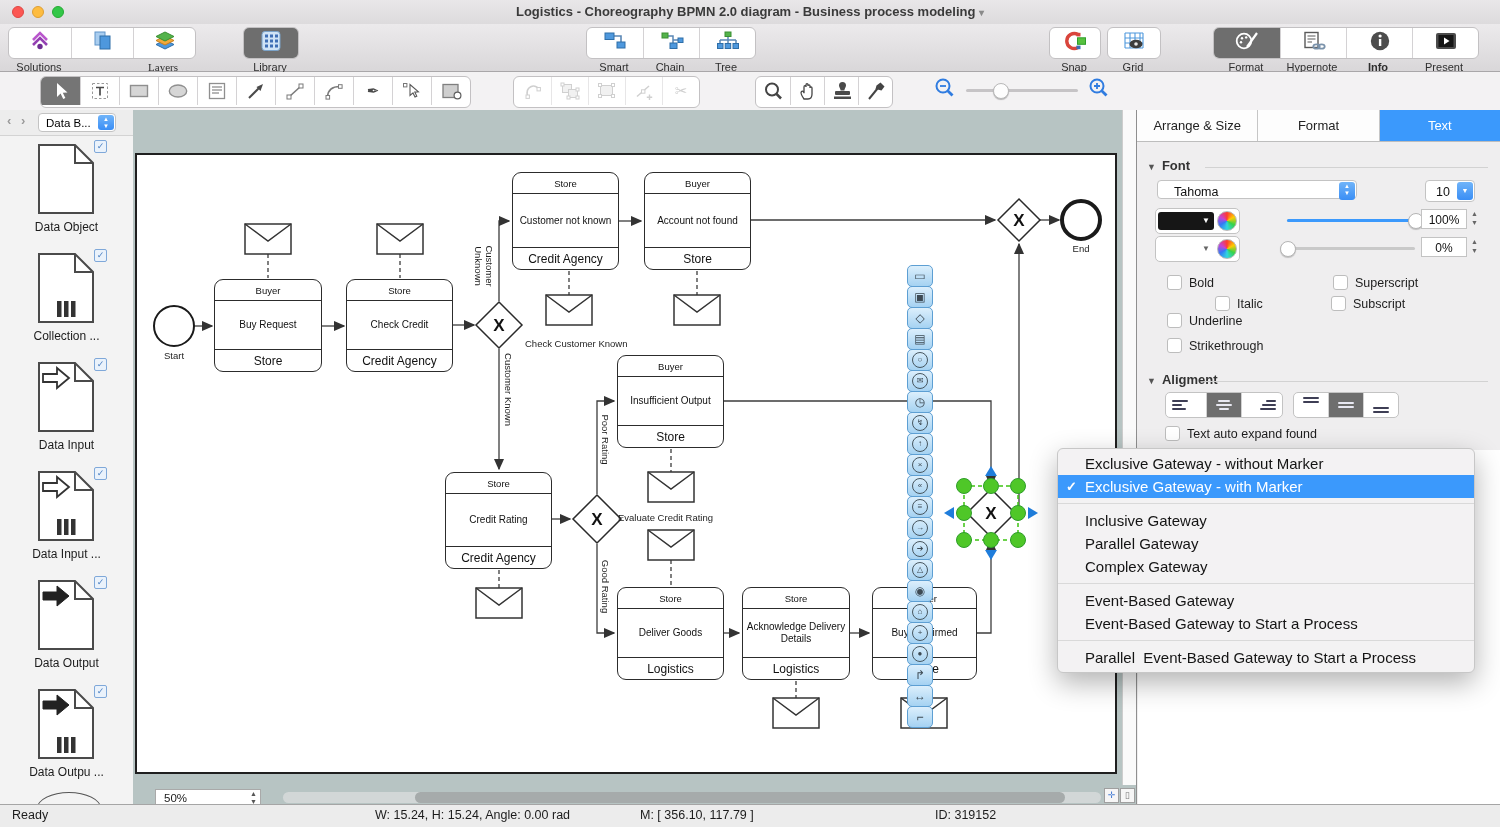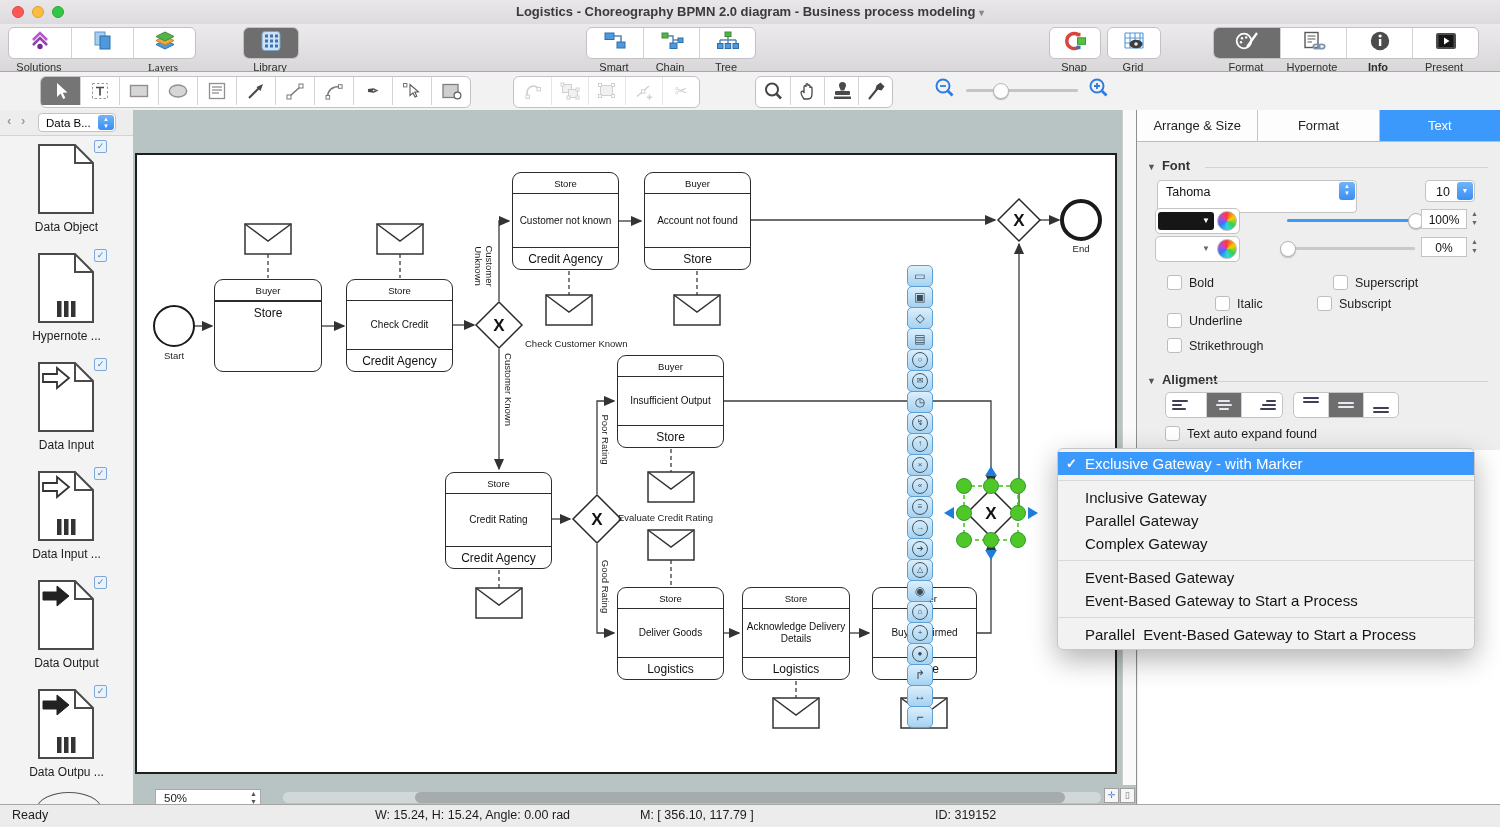--- a/index.html
+++ b/index.html
@@ -453,21 +453,21 @@
         <svg width="64" height="74" style="position:absolute;left:34px;top:2px">
           <path d="M5 3 H41 L59 21 V71 H5 Z" fill="#fff" stroke="#4a4a4a" stroke-width="2"></path>
           <path d="M41 3 V21 H59" fill="none" stroke="#4a4a4a" stroke-width="2"></path>
           <g fill="#333">
             <rect x="23" y="50" width="4.5" height="16"></rect>
             <rect x="30" y="50" width="4.5" height="16"></rect>
             <rect x="37" y="50" width="4.5" height="16"></rect>
           </g>
         </svg>
         <div class="minicheck">✓</div>
-        <div class="lab">Hypernote ...</div>
+        <div class="lab">Collection ...</div>
       </div>
       <div class="stencil" style="top: 248px;">
         <svg width="64" height="74" style="position:absolute;left:34px;top:2px">
           <path d="M5 3 H41 L59 21 V71 H5 Z" fill="#fff" stroke="#4a4a4a" stroke-width="2"></path>
           <path d="M41 3 V21 H59" fill="none" stroke="#4a4a4a" stroke-width="2"></path>
           <polygon points="9,14 23,14 23,8 35,18 23,28 23,22 9,22" fill="#fff" stroke="#333" stroke-width="1.8"></polygon>
         </svg>
         <div class="minicheck">✓</div>
         <div class="lab">Data Input</div>
       </div>
@@ -604,20 +604,21 @@
           <polygon points="854,311 860,321 848,321" transform="rotate(0 854 317)" fill="#1f7ddb"></polygon>
           <polygon points="895,352 901,362 889,362" transform="rotate(90 895 358)" fill="#1f7ddb"></polygon>
           <polygon points="854,393 860,403 848,403" transform="rotate(180 854 399)" fill="#1f7ddb"></polygon>
           <polygon points="813,352 819,362 807,362" transform="rotate(270 813 358)" fill="#1f7ddb"></polygon>
         </g>
         <polygon points="882,44 903,65 882,86 861,65" fill="#fff" stroke="#2a2a2a" stroke-width="1.5"></polygon>
         <text x="882" y="71" text-anchor="middle" font-size="17" font-weight="bold" fill="#111">X</text>
       </svg>
       <div class="task" style="left: 77px; top: 124px; width: 108px; height: 93px;">
         <div class="b">Buyer</div>
+        <div class="m">Buy Request</div>
         <div class="f">Store</div>
       </div>
       <div class="task" style="left: 209px; top: 124px; width: 107px; height: 93px;">
         <div class="b">Store</div>
         <div class="m">Check Credit</div>
         <div class="f">Credit Agency</div>
       </div>
       <div class="task" style="left: 375px; top: 17px; width: 107px; height: 98px;">
         <div class="b">Store</div>
         <div class="m">Customer not known</div>
@@ -744,21 +745,21 @@
 
 <div id="rightpanel">
   <div id="rp-tabs">
       <div class="rp-tab">Arrange &amp; Size</div>
       <div class="rp-tab">Format</div>
       <div class="rp-tab active">Text</div>
     </div>
   <div id="rp-body">
       <div class="sect" style="left: 10px; top: 48px;"><span class="tri">▼</span><span>Font</span></div>
       <div class="rule" style="left: 68px; top: 57px; right: 12px;"></div>
-      <div class="select" style="left: 20px; top: 70px; width: 200px; height: 33px; line-height: 22px; padding-left: 8px;"><span>Tahoma</span><span class="bluestep" style="height: 18px;">▲<br>▼</span></div>
+      <div class="select" style="left: 20px; top: 70px; width: 200px; height: 19px; line-height: 22px; padding-left: 16px;"><span>Tahoma</span><span class="bluestep" style="height: 18px;">▲<br>▼</span></div>
       <div class="select" style="left: 288px; top: 70px; width: 50px; height: 22px; line-height: 22px; padding-left: 10px;"><span>10</span><span class="bluestep" style="height: 18px; line-height: 16px; font-size: 7px;">▼</span></div>
       <div class="wellwrap" style="left: 18px; top: 98px;">
         <div class="well" style="background: rgb(22, 22, 22);">
           <span class="wchev" style="color: rgb(255, 255, 255);">▼</span>
         </div>
         <div class="wheel"></div>
       </div>
       <div class="slider" style="left: 150px; top: 109px; width: 128px;">
         <div class="fill" style="width: 100%;"></div>
         <div class="knob" style="left: calc(100% - 7px);"></div>
@@ -790,21 +791,21 @@
         <span>Underline</span>
       </div>
       <div class="cbrow" style="left: 30px; top: 228px;">
         <div class="cb"></div>
         <span>Strikethrough</span>
       </div>
       <div class="cbrow" style="left: 196px; top: 165px;">
         <div class="cb"></div>
         <span>Superscript</span>
       </div>
-      <div class="cbrow" style="left: 180px; top: 186px; text-align: center;">
+      <div class="cbrow" style="left: 194px; top: 186px; text-align: center;">
         <div class="cb"></div>
         <span>Subscript</span>
       </div>
       <div class="sect" style="left: 10px; top: 262px;"><span class="tri">▼</span><span>Aligment</span></div>
       <div class="rule" style="left: 68px; top: 271px; right: 12px;"></div>
       <div class="algroup" style="left: 28px; top: 282px;">
         <div class="alcell" style="align-items: flex-start; padding-left: 6px; padding-right: 0px;">
           <div class="bar" style="width: 16px; align-self: flex-start;"></div>
           <div class="bar" style="width: 10px; align-self: flex-start;"></div>
           <div class="bar" style="width: 14px; align-self: flex-start;"></div>
@@ -836,20 +837,21 @@
       </div>
       <div class="cbrow" style="left: 28px; top: 316px;">
         <div class="cb"></div>
         <span>Text auto expand found</span>
       </div>
     </div>
   <div id="rp-lower"></div>
 </div>
 
 <div id="popup">
+    <div class="pm-item"><span>Exclusive Gateway - without Marker</span></div>
     <div class="pm-item sel"><span class="chk">✓</span><span>Exclusive Gateway - with Marker</span></div>
     <div class="pm-sep"></div>
     <div class="pm-item"><span>Inclusive Gateway</span></div>
     <div class="pm-item"><span>Parallel Gateway</span></div>
     <div class="pm-item"><span>Complex Gateway</span></div>
     <div class="pm-sep"></div>
     <div class="pm-item"><span>Event-Based Gateway</span></div>
     <div class="pm-item"><span>Event-Based Gateway to Start a Process</span></div>
     <div class="pm-sep"></div>
     <div class="pm-item"><span>Parallel  Event-Based Gateway to Start a Process</span></div>

